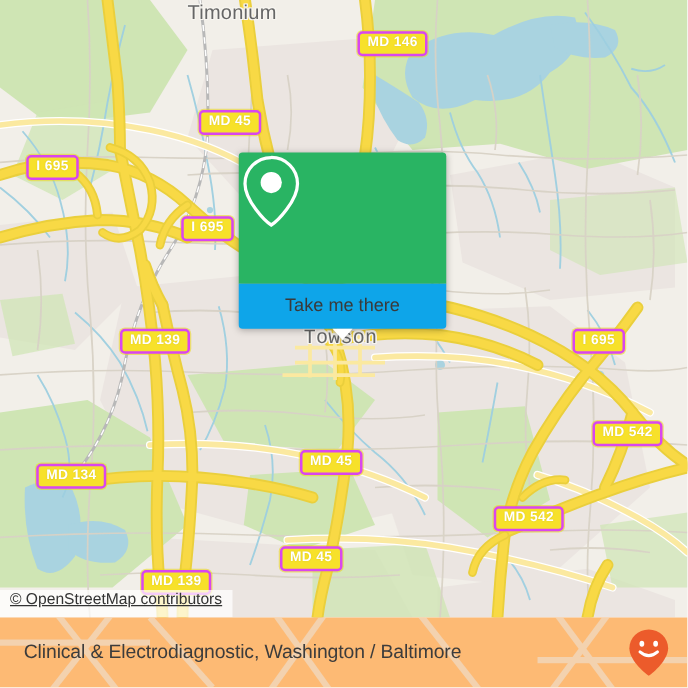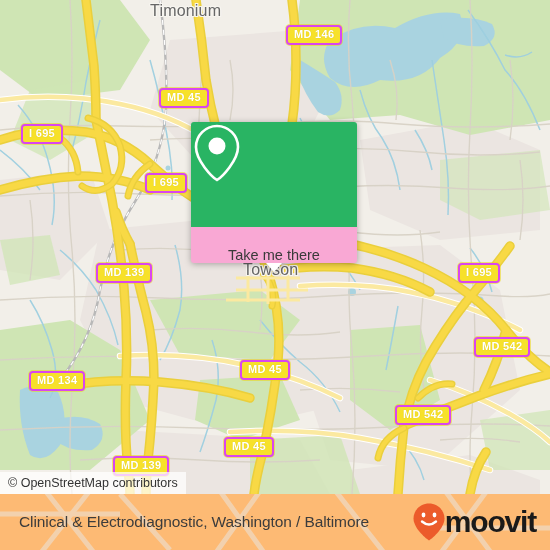--- a/index.html
+++ b/index.html
@@ -51,47 +51,48 @@
     box-shadow: 0 0 0 1px rgba(235,215,20,.55);
     text-shadow: 0 0 1px rgba(150,130,0,.35);
   }
 
   
   .attrib {
     position: absolute;
     left: 0; bottom: 0;
     height: 22px;
     padding: 0 8px 0 8px;
-    display: flex; align-items: center;
+    display: flex; align-items: flex-start;
     background: rgba(255,255,255,.72);
     color: #333;
     font-size: 12.5px;
     white-space: nowrap;
+    text-decoration: underline;
   }
 
   
   .popup {
     position: absolute;
     left: 191px; top: 122px;
     width: 166px;
     border-radius: 3px;
     overflow: visible;
     filter: drop-shadow(0 1px 3px rgba(0,0,0,.30));
   }
   .popup-top {
     height: 105px;
     border-radius: 3px 3px 0 0;
     display: flex; align-items: center; justify-content: center;
   }
   .popup-pin { display:block; }
   .popup-btn {
     height: 36px;
-    background: #f9a8d4;
+    background: #0ea5e9;
     border-radius: 0 0 3px 3px;
-    display: flex; align-items: flex-end; justify-content: center;
+    display: flex; align-items: center; justify-content: center;
     color: #3a3a3a;
     font-size: 14.5px;
     cursor: pointer;
     position: relative;
   }
   .popup-tail {
     position: absolute;
     left: 50%; top: 100%;
     margin-left: -8px;
     width: 0; height: 0;
@@ -335,21 +336,21 @@
           <path d="M236,290 L308,290"></path>
           <path d="M248,268 L248,302"></path>
           <path d="M268,264 L268,304"></path>
           <path d="M288,268 L288,300"></path>
           <path d="M226,300 L300,300"></path>
         </g>
       </g>
     </svg>
 
     <div class="place-label big" style="left:150px; top:2px;">Timonium</div>
-    <div class="place-label big" style="left:243px; top:261px;">Towson</div>
+    <div class="place-label big" style="left:243px; top:261px;font-family:Liberation Mono, monospace;">Towson</div>
 
     <div class="shield" style="left:286px; top:25px;">MD 146</div>
     <div class="shield" style="left:159px; top:88px;">MD 45</div>
     <div class="shield" style="left:21px;  top:124px;">I 695</div>
     <div class="shield" style="left:145px; top:173px;">I 695</div>
     <div class="shield" style="left:96px;  top:263px;">MD 139</div>
     <div class="shield" style="left:458px; top:263px;">I 695</div>
     <div class="shield" style="left:474px; top:337px;">MD 542</div>
     <div class="shield" style="left:240px; top:360px;">MD 45</div>
     <div class="shield" style="left:29px;  top:371px;">MD 134</div>
@@ -395,17 +396,16 @@
     <div class="footer-title">Clinical &amp; Electrodiagnostic, Washington / Baltimore</div>
 
     <div class="brand">
       <svg width="34" height="40" viewBox="0 0 34 40">
         <path d="M17,1.5 C8.4,1.5 1.5,8.2 1.5,16.5 C1.5,25.5 12.5,35.5 17,38.5
                  C21.5,35.5 32.5,25.5 32.5,16.5 C32.5,8.2 25.6,1.5 17,1.5 Z" fill="#ec5b2b"></path>
         <ellipse cx="11.5" cy="13" rx="1.9" ry="2.4" fill="#ffffff"></ellipse>
         <ellipse cx="22.5" cy="13" rx="1.9" ry="2.4" fill="#ffffff"></ellipse>
         <path d="M10,19.5 Q17,25.5 24,19.5" stroke="#ffffff" stroke-width="2.4" fill="none" stroke-linecap="round"></path>
       </svg>
-      <span class="brand-word">moovit</span>
     </div>
   </div>
 
 </div>
 
 </body></html>

